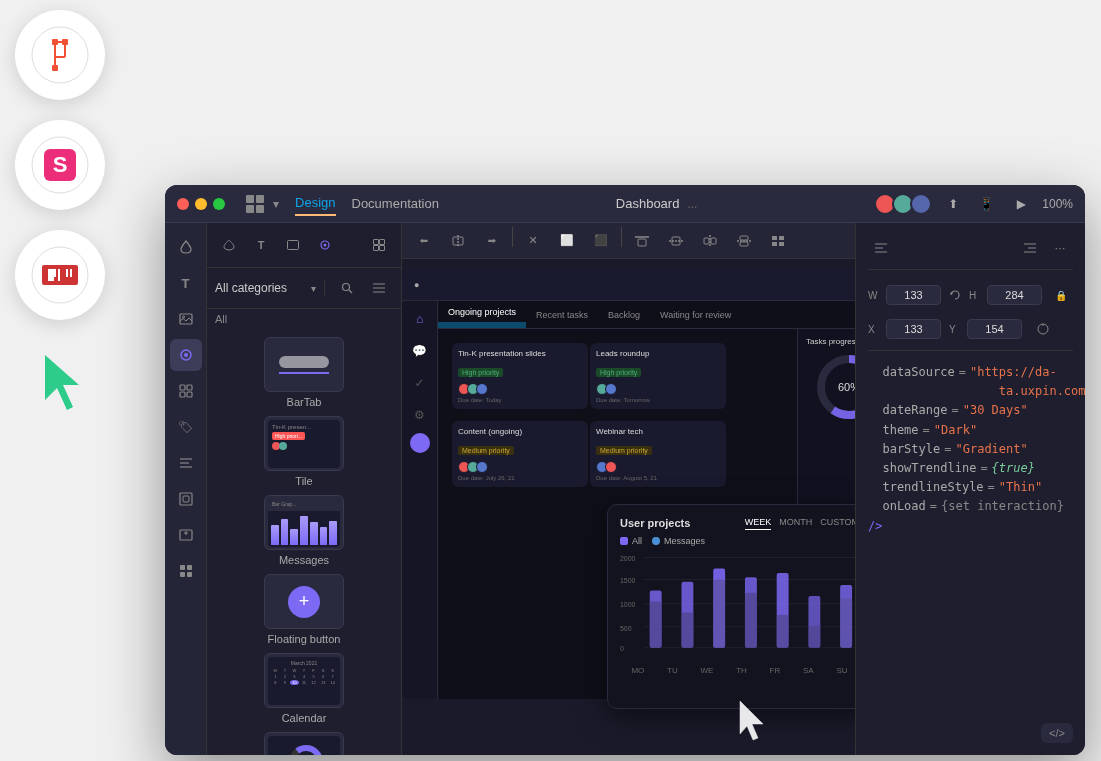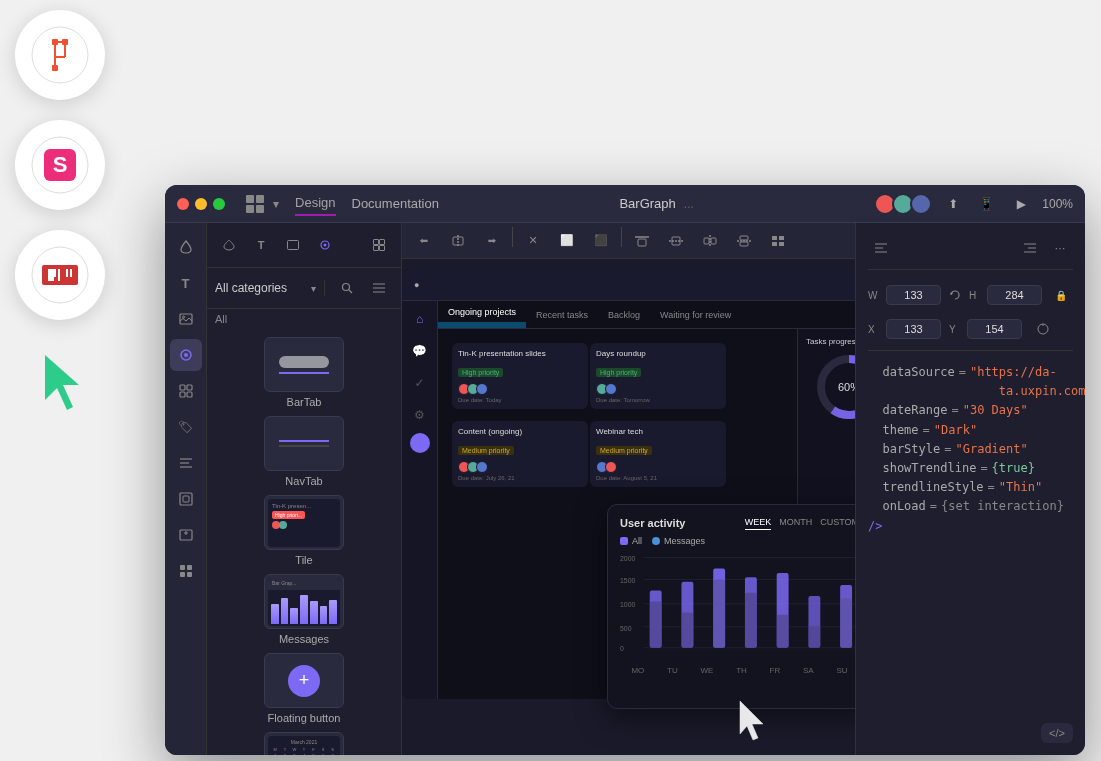--- a/index.html
+++ b/index.html
@@ -128,22 +128,22 @@
     }
 
     .title-tab {
       font-size: 13px;
       color: #aaa;
       cursor: pointer;
       padding: 4px 0;
     }
 
     .title-tab.active {
-      color: #a3a3a3;
-      border-bottom: 2px solid #a21caf;
+      color: #0ea5e9;
+      border-bottom: 2px solid #fdba74;
     }
 
     .title-center {
       flex: 1;
       display: flex;
       justify-content: center;
       align-items: center;
       gap: 8px;
     }
 
@@ -738,21 +738,21 @@
 
     .code-line {
       display: flex;
       gap: 4px;
     }
 
     .code-tag { color: #7c6af5; }
     .code-key { color: #aaa; }
     .code-eq { color: #888; }
     .code-str { color: #e8734a; }
-    .code-bool { color: #7c9; }
+    .code-bool { color: #7c9; font-style: italic; }
     .code-bracket { color: #888; }
 
     
     .dim-section {
       display: flex;
       gap: 8px;
       margin-bottom: 8px;
     }
 
     .dim-input-group {
@@ -932,21 +932,21 @@
       </div>
       <span style="color:#888;font-size:12px;">▾</span>
     </div>
 
     <div class="title-bar-tabs">
       <span class="title-tab active">Design</span>
       <span class="title-tab">Documentation</span>
     </div>
 
     <div class="title-center">
-      <span class="title-name">BarGraph</span>
+      <span class="title-name">Dashboard</span>
       <span style="color:#666;font-size:12px;">...</span>
     </div>
 
     <div class="title-right">
       <div class="avatar-group">
         <div class="avatar-sm av1"></div>
         <div class="avatar-sm av2"></div>
         <div class="avatar-sm av3"></div>
       </div>
       <div class="icon-btn">⬆</div>
@@ -1071,29 +1071,20 @@
         <div class="component-item">
           <div class="component-preview">
             <div class="bartab-preview">
               <div class="bartab-oval"></div>
               <div class="bartab-line"></div>
             </div>
           </div>
           <span class="component-label">BarTab</span>
         </div>
 
-        <div class="component-item">
-          <div class="component-preview">
-            <div class="navtab-preview">
-              <div class="navtab-line"></div>
-              <div class="navtab-line2"></div>
-            </div>
-          </div>
-          <span class="component-label">NavTab</span>
-        </div>
 
         <div class="component-item">
           <div class="component-preview">
             <div class="tile-preview">
               <div class="tile-header">Tin-K presen...</div>
               <div class="tile-badge">High priori...</div>
               <div style="display:flex;gap:1px;margin-top:2px;">
                 <div style="width:8px;height:8px;border-radius:50%;background:#e55;"></div>
                 <div style="width:8px;height:8px;border-radius:50%;background:#5a9;margin-left:-2px;"></div>
               </div>
@@ -1259,21 +1250,21 @@
                     <span class="card-badge badge-green">High priority</span>
                     <div class="card-avatars">
                       <div class="card-av cav1"></div>
                       <div class="card-av cav2"></div>
                       <div class="card-av cav3"></div>
                     </div>
                     <div class="card-due">Due date: Today</div>
                   </div>
 
                   <div class="project-card">
-                    <div class="card-title">Days roundup</div>
+                    <div class="card-title">Leads roundup</div>
                     <span class="card-badge badge-green">High priority</span>
                     <div class="card-avatars">
                       <div class="card-av cav2"></div>
                       <div class="card-av cav3"></div>
                     </div>
                     <div class="card-due">Due date: Tomorrow</div>
                   </div>
                 </div>
                 <div class="project-cards" style="margin-top:-4px;">
 
@@ -1309,21 +1300,21 @@
                     <text x="35" y="39" text-anchor="middle" fill="#ddd" font-size="11">60%</text>
                   </svg>
                 </div>
               </div>
             </div>
           </div>
         </div>
 
         <div class="activity-popup">
           <div class="activity-header">
-            <span class="activity-title">User activity</span>
+            <span class="activity-title">User projects</span>
             <div class="activity-tabs">
               <span class="activity-tab active">WEEK</span>
               <span class="activity-tab">MONTH</span>
               <span class="activity-tab">CUSTOM</span>
             </div>
           </div>
 
           <div class="activity-legend">
             <div class="legend-item">
               <div class="legend-dot all"></div>

